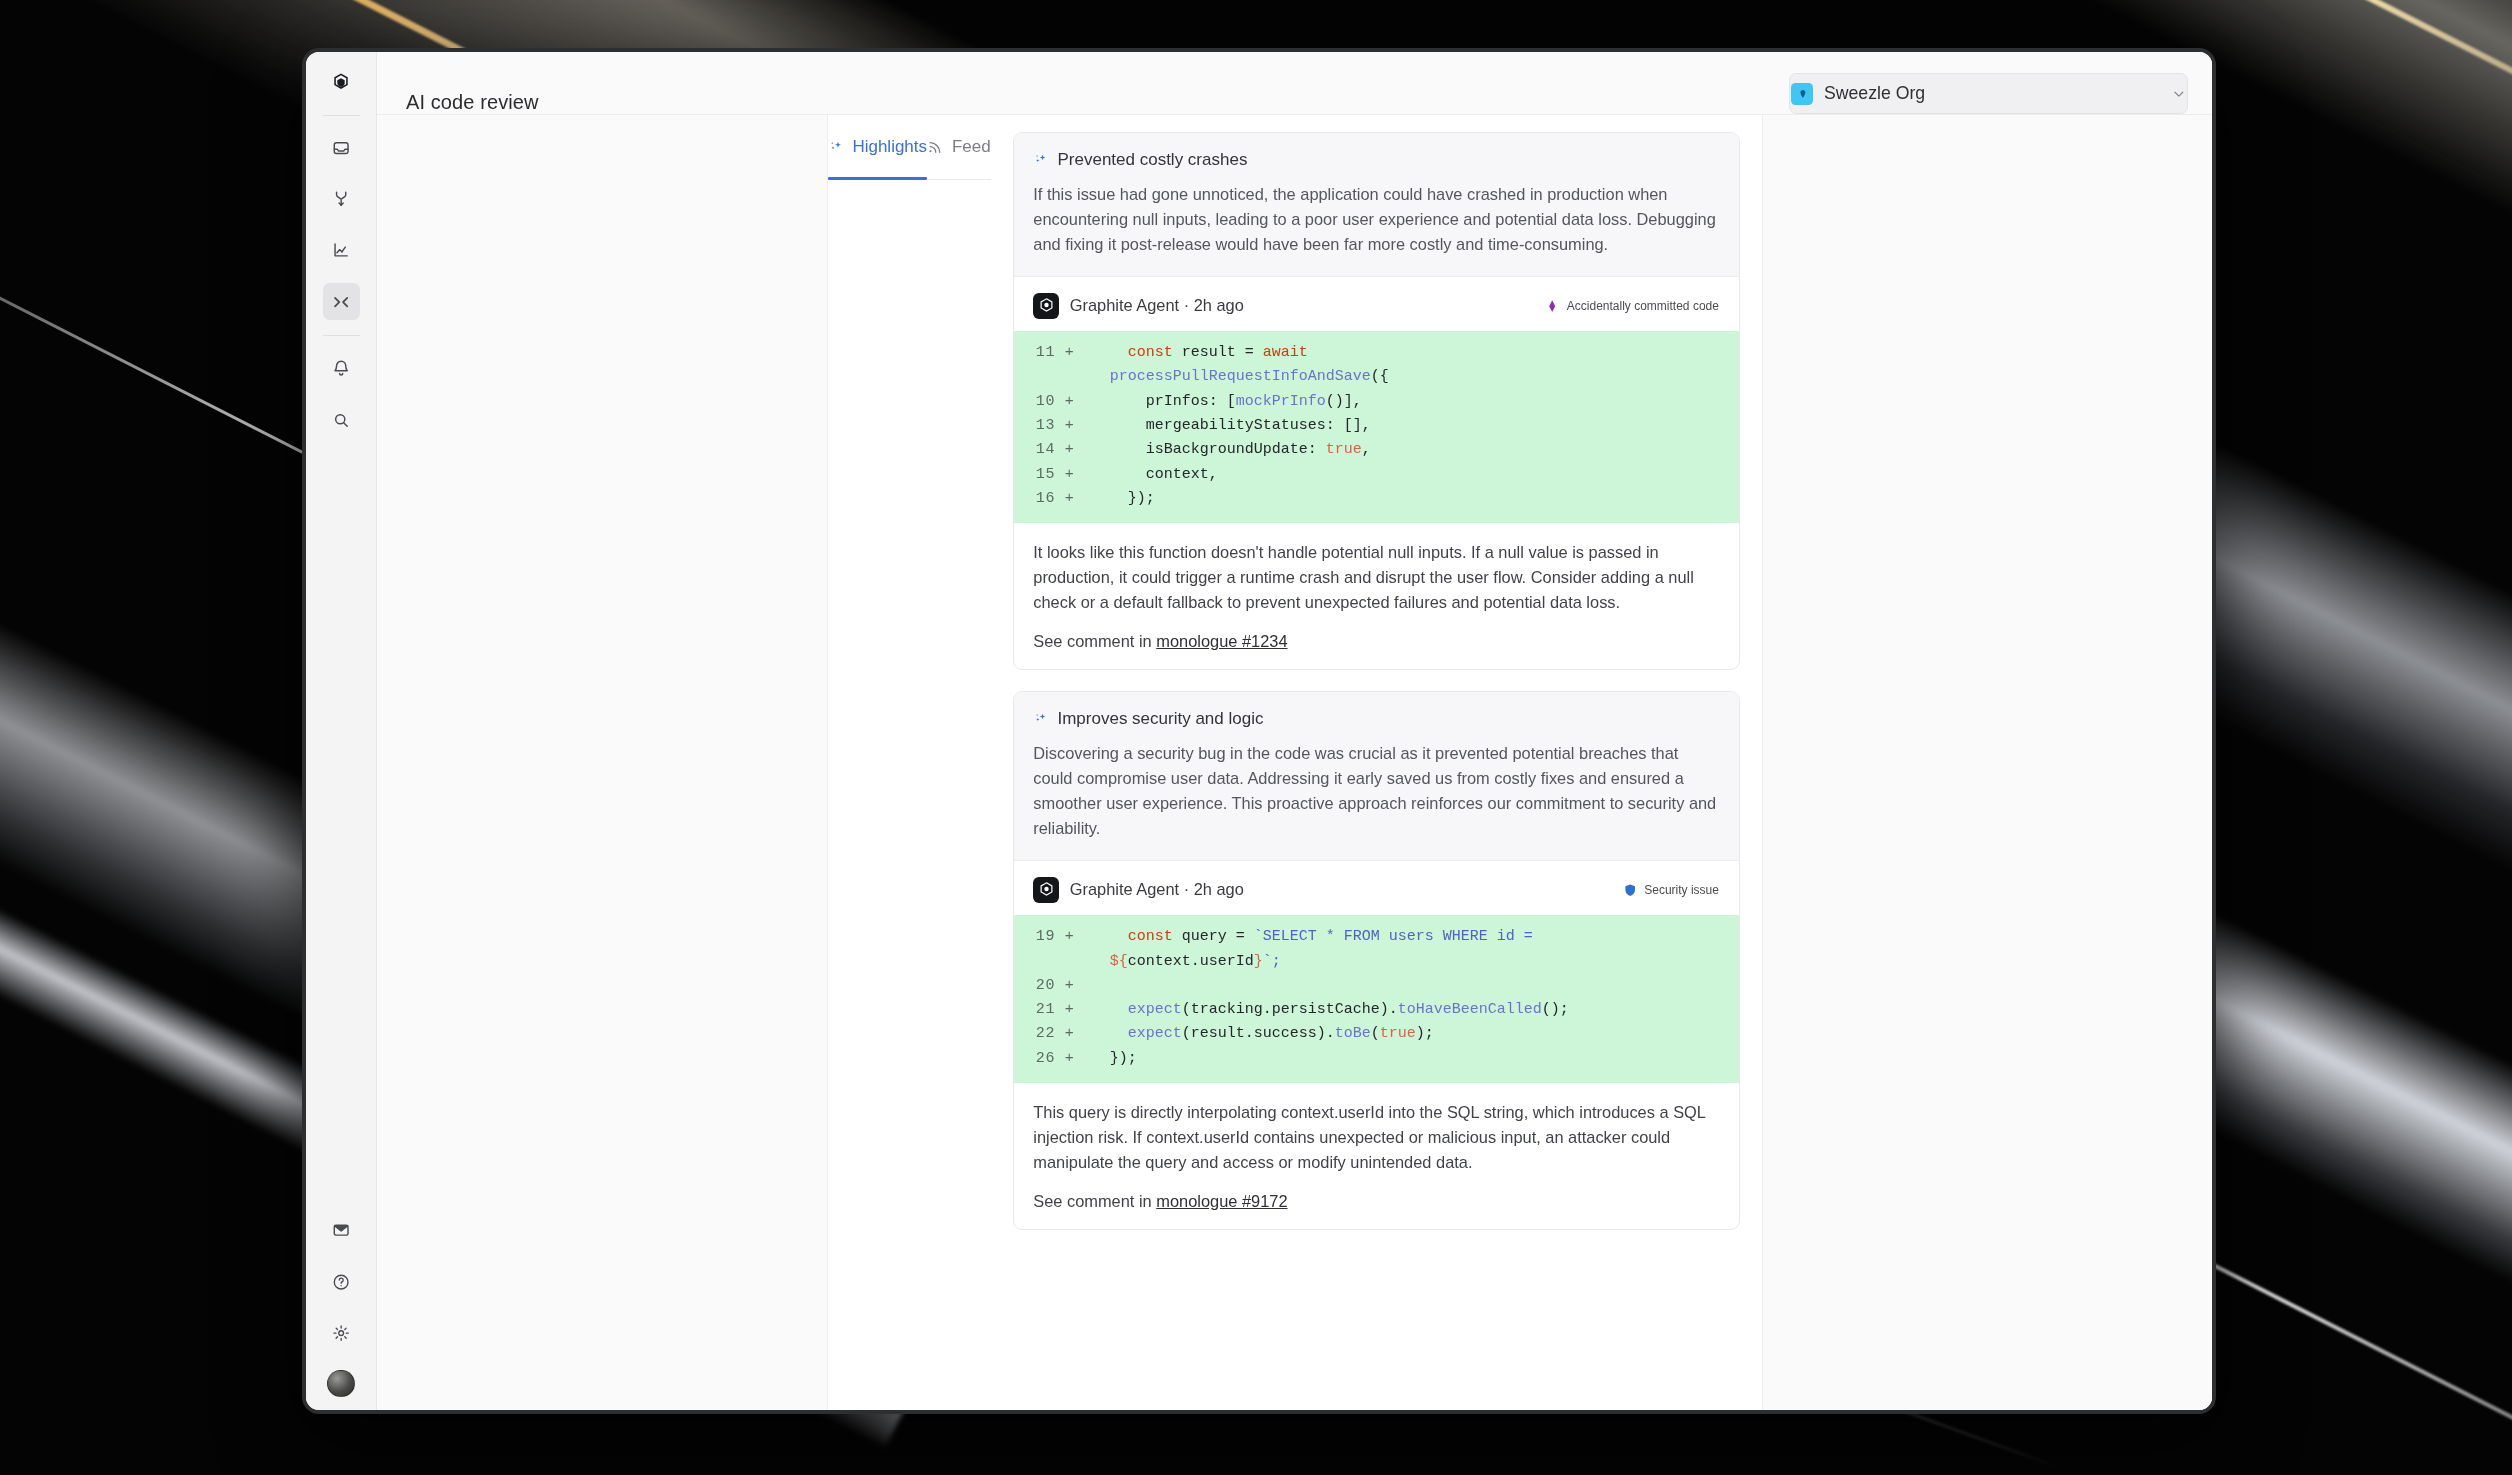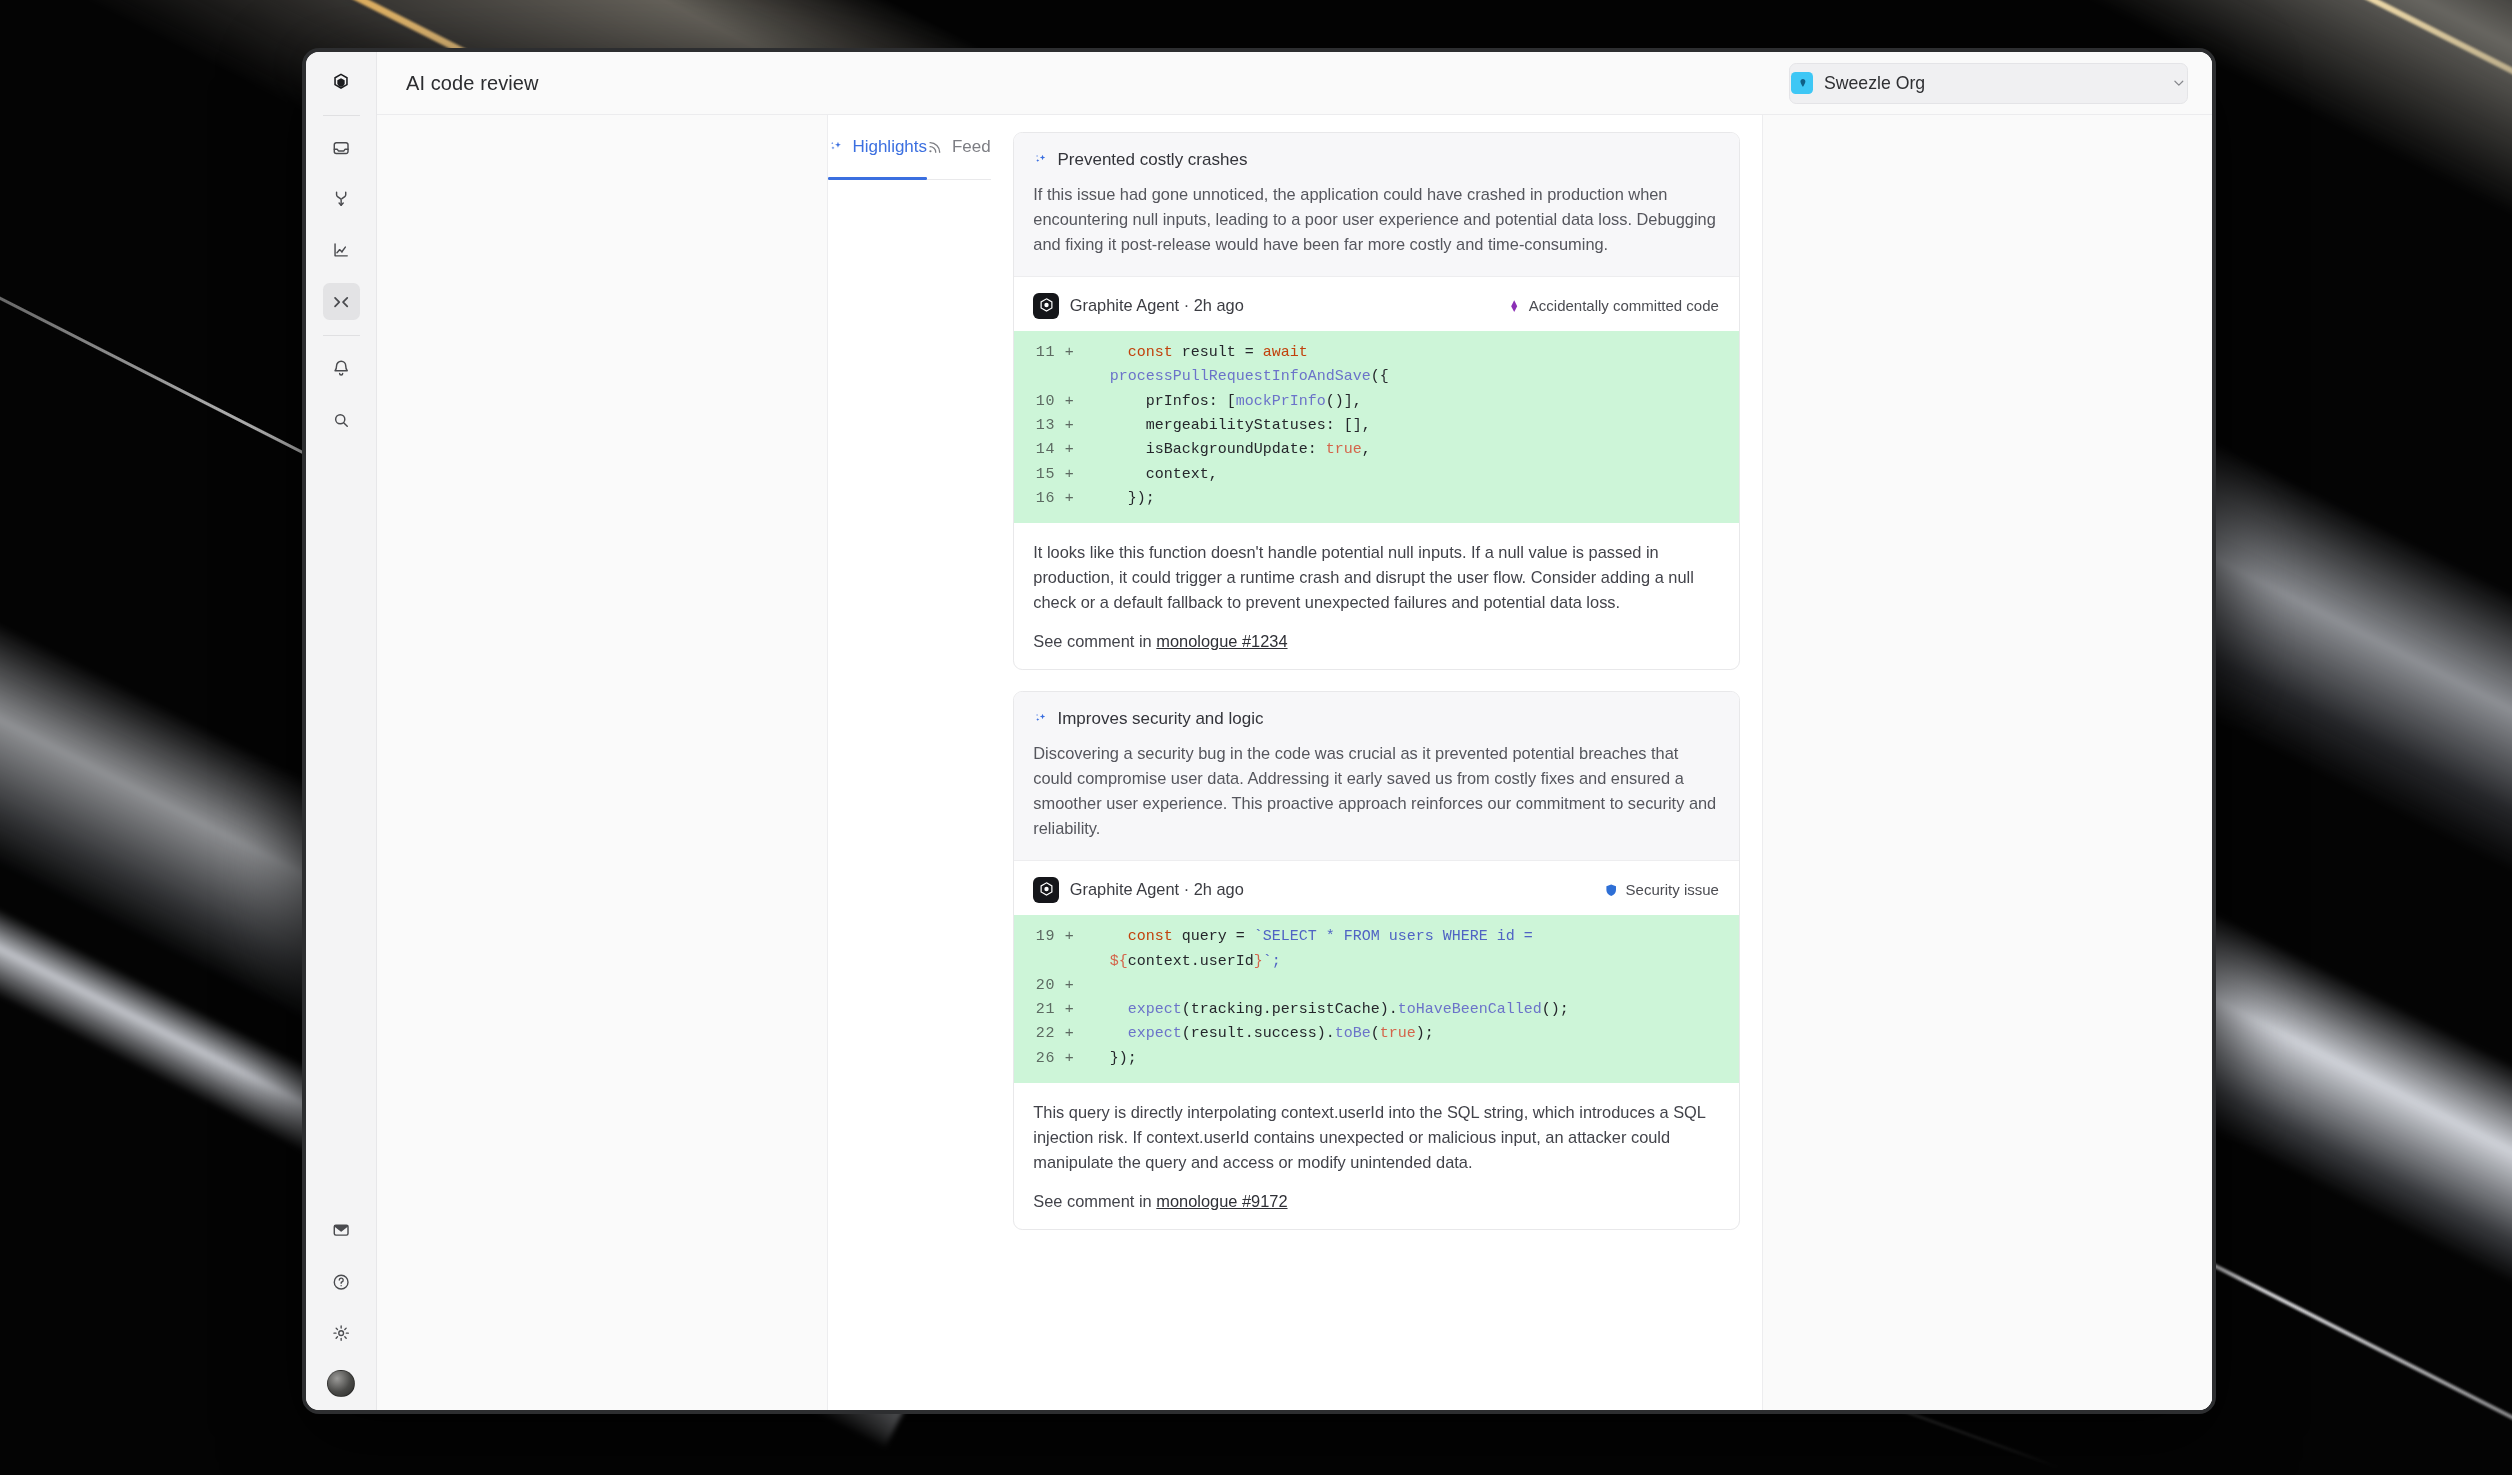--- a/index.html
+++ b/index.html
@@ -131,21 +131,21 @@
     background: radial-gradient(circle at 35% 30%, #9b9a98, #4a4a48 55%, #2a2a29);
     margin-top: 10.5px;
     border: 0.7px solid rgba(0,0,0,.25);
   }
 
   
   #main { flex: 1 1 auto; display: flex; flex-direction: column; background:#fafafa; min-width:0; }
 
   #topbar {
     height: 63px; flex: 0 0 63px;
-    display: flex; align-items: center;
+    display: flex; align-items: flex-end;
     padding: 0 23.6px 0 29px;
     border-bottom: 0.7px solid #ececee;
     background: #fafafa;
   }
   #page-title { font-size: 20px; color: #2c2d30; letter-spacing: 0.1px; }
   #topbar-spacer { flex: 1 1 auto; }
 
   #org-switcher {
     display: flex; align-items: center; gap: 10.5px;
     width: 399px; height: 41px;
@@ -233,21 +233,21 @@
   }
   .agent-avatar {
     width: 26px; height: 26px; border-radius: 5.9px;
     background: #15161a;
     display: flex; align-items: center; justify-content: center;
     margin-right: 10.5px; flex: 0 0 26px;
   }
   .agent-avatar svg { width: 17px; height: 17px; }
   .agent-name { font-size: 16.4px; color: #3b3c42; }
   .meta-spacer { flex: 1 1 auto; }
-  .tag { display: flex; align-items: center; gap: 7.2px; font-size: 15px; color: #4b4c52; justify-content: flex-end; }
+  .tag { display: flex; align-items: center; gap: 7.2px; font-size: 12px; color: #4b4c52; justify-content: flex-end; }
   .tag .tag-ico { display:flex; }
   .tag .tag-ico svg { width: 14.4px; height: 14.4px; }
 
   .code-block {
     background: #cdf5d8;
     padding: 10.5px 0 11.8px;
     font-family: "Liberation Mono", monospace;
     font-size: 15px;
     line-height: 1.62;
     color: #25262b;

